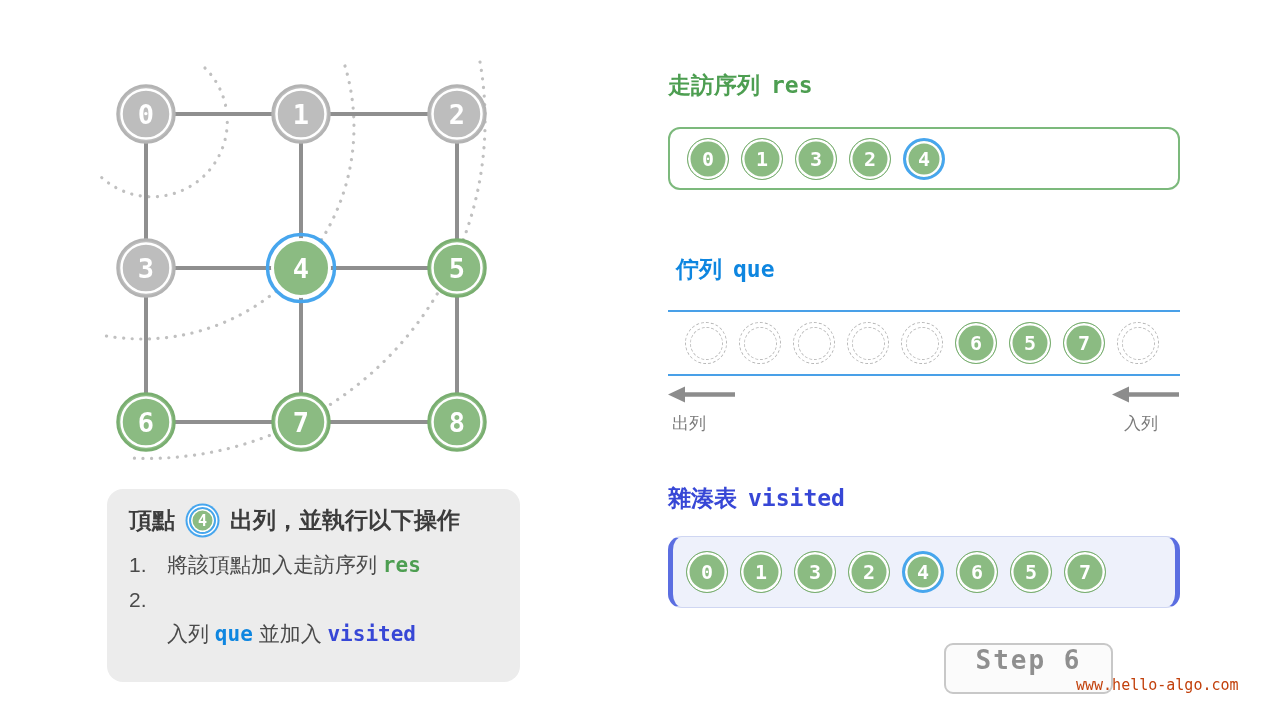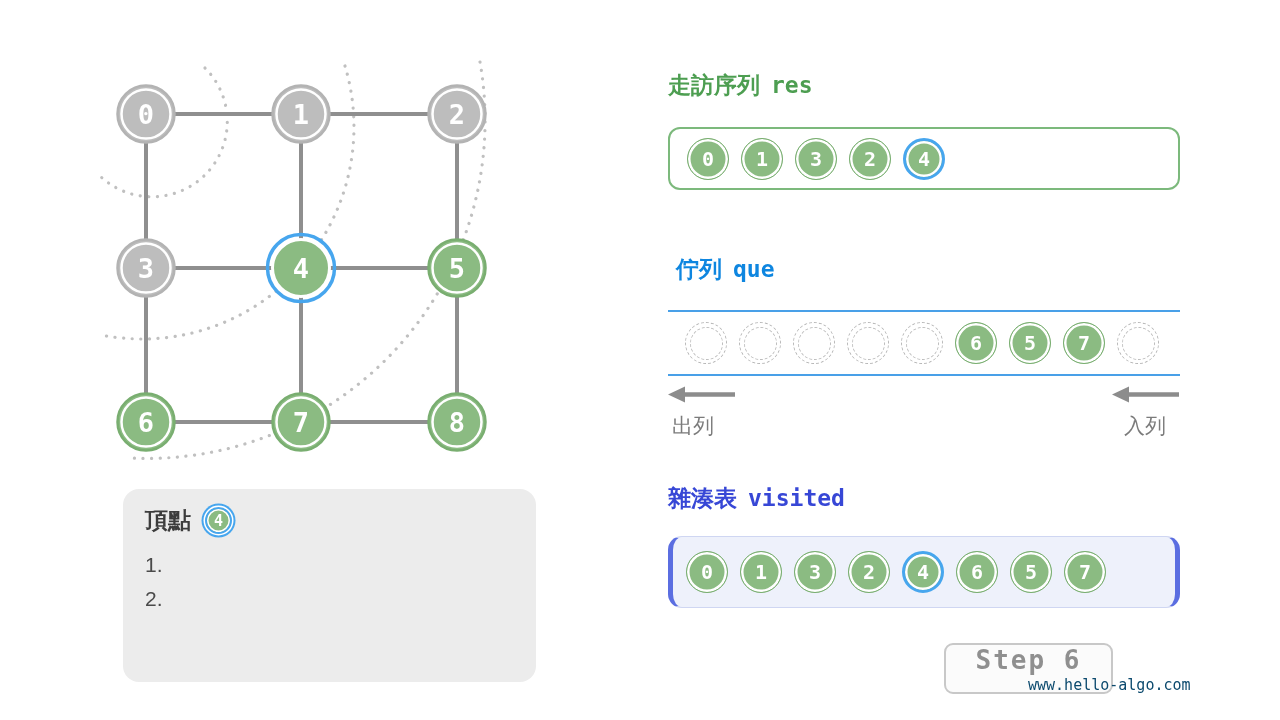--- a/index.html
+++ b/index.html
@@ -28,51 +28,51 @@
   .chip{box-sizing:border-box;flex:0 0 auto;width:42px;height:42px;border-radius:50%;
     background:var(--green);border:1.5px solid var(--green-ring);
     box-shadow:inset 0 0 0 2.5px #fff;
     display:flex;align-items:center;justify-content:center;
     font-family:"DejaVu Sans Mono","Liberation Mono",monospace;font-weight:bold;font-size:20px;color:#fff;}
   .chip.current{border:3px solid var(--blue);}
   .chip.empty{background:transparent;border:1.6px dashed #b6b6b6;box-shadow:none;position:relative;}
   .chip.empty::after{content:"";position:absolute;inset:3.5px;border-radius:50%;border:1.4px dashed #bdbdbd;}
 
   
-  .q-label{position:absolute;font-size:21px;color:#7b7b7b;}
+  .q-label{position:absolute;font-size:17px;color:#7b7b7b;}
   #out-label{left:672px;top:412px;}
   #in-label{left:1124px;top:412px;}
   .q-arrow{position:absolute;}
   #out-arrow{left:668px;top:386px;}
   #in-arrow{left:1112px;top:386px;}
 
   
   #info-box{position:absolute;left:107px;top:489px;width:413px;height:193px;background:var(--info-bg);
-    border-radius:16px;box-sizing:border-box;padding:16px 22px;margin-left:16px;}
+    border-radius:16px;box-sizing:border-box;padding:16px 22px;}
   .ib-title{display:flex;align-items:center;gap:9px;font-size:23px;font-weight:bold;color:#3c3c3c;margin-bottom:14px;}
   .badge{box-sizing:border-box;flex:0 0 auto;width:27px;height:27px;border-radius:50%;background:var(--green);
     border:2px solid var(--blue);
     box-shadow:0 0 0 1.5px #fff,0 0 0 3.5px var(--blue),inset 0 0 0 1.5px #fff;
     display:flex;align-items:center;justify-content:center;
     font-family:"DejaVu Sans Mono","Liberation Mono",monospace;font-weight:bold;font-size:15px;color:#fff;margin:0 5px;}
   .ib-line{margin-top:5px;font-size:21px;color:#4a4a4a;display:flex;align-items:baseline;line-height:29px;}
   .ib-line .num{flex:0 0 38px;}
   .ib-indent{padding-left:38px;}
   .code{font-family:"DejaVu Sans Mono","Liberation Mono",monospace;font-weight:bold;}
   .code-g{color:var(--h-green);}
   .code-b{color:var(--h-blue);}
   .code-i{color:var(--indigo);}
 
   
   #step-box{position:absolute;left:944px;top:643px;width:169px;height:51px;background:#fbfbfb;
     border:2px solid #c8c8c8;border-radius:9px;box-sizing:border-box;
     display:flex;align-items:flex-start;justify-content:center;
     font-family:"DejaVu Sans Mono","Liberation Mono",monospace;font-weight:bold;font-size:26px;color:#8f8f8f;letter-spacing:2px;}
-  #watermark{position:absolute;left:1028px;top:676px;font-family:"DejaVu Sans Mono","Liberation Mono",monospace;
-    font-size:15px;color:#0c4a6e;}
+  #watermark{position:absolute;left:1076px;top:676px;font-family:"DejaVu Sans Mono","Liberation Mono",monospace;
+    font-size:15px;color:#c2410c;}
 </style>
 </head>
 <body>
 
 <svg id="graph-svg" width="560" height="480" viewBox="0 0 560 480">
     <path d="M205,68 A74,74 0 0 1 99,175" fill="none" stroke="#c0c0c0" stroke-width="3.2" stroke-dasharray="0.1 8.5" stroke-linecap="round"></path>
     <path d="M345,66 A212,212 0 0 1 101,335" fill="none" stroke="#c0c0c0" stroke-width="3.2" stroke-dasharray="0.1 8.5" stroke-linecap="round"></path>
     <path d="M480,62 A338,338 0 0 1 130,458" fill="none" stroke="#c0c0c0" stroke-width="3.2" stroke-dasharray="0.1 8.5" stroke-linecap="round"></path>
     <line x1="146" y1="114" x2="301" y2="114" stroke="#8f8f8f" stroke-width="4"></line>
     <line x1="301" y1="114" x2="457" y2="114" stroke="#8f8f8f" stroke-width="4"></line>
@@ -132,26 +132,39 @@
       <text x="457" y="431.5" text-anchor="middle" style="font:bold 27px 'DejaVu Sans Mono','Liberation Mono',monospace;fill:#ffffff">8</text>
     </g>
   </svg>
 
 <div id="info-box">
   <div class="ib-title">
     <span>頂點</span>
     <span class="badge">
       <span>4</span>
     </span>
+    <span>出列，並執行以下操作</span>
   </div>
   <div class="ib-line">
     <span class="num">1.</span>
+    <span class="txt">
+      <span>將該頂點加入走訪序列</span>
+      <span class="code code-g">res</span>
+    </span>
   </div>
   <div class="ib-line">
     <span class="num">2.</span>
+  </div>
+  <div class="ib-line ib-indent">
+    <span class="txt">
+      <span>入列</span>
+      <span class="code code-b">que</span>
+      <span>並加入</span>
+      <span class="code code-i">visited</span>
+    </span>
   </div>
 </div>
 
 <div class="sec-h" id="res-h">
   <span>走訪序列</span>
   <span class="code">res</span>
 </div>
 <div class="chip-row" id="res-box">
     <div class="chip">
       <span>0</span>

